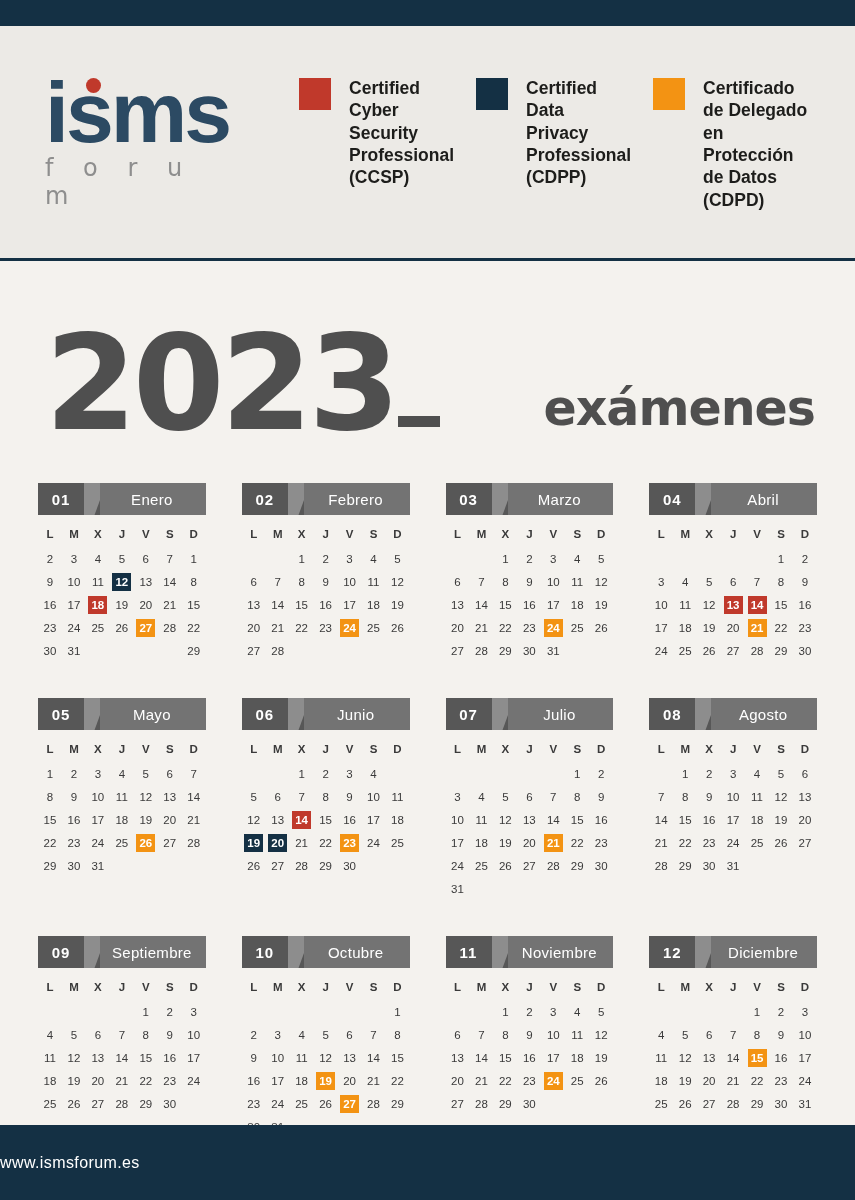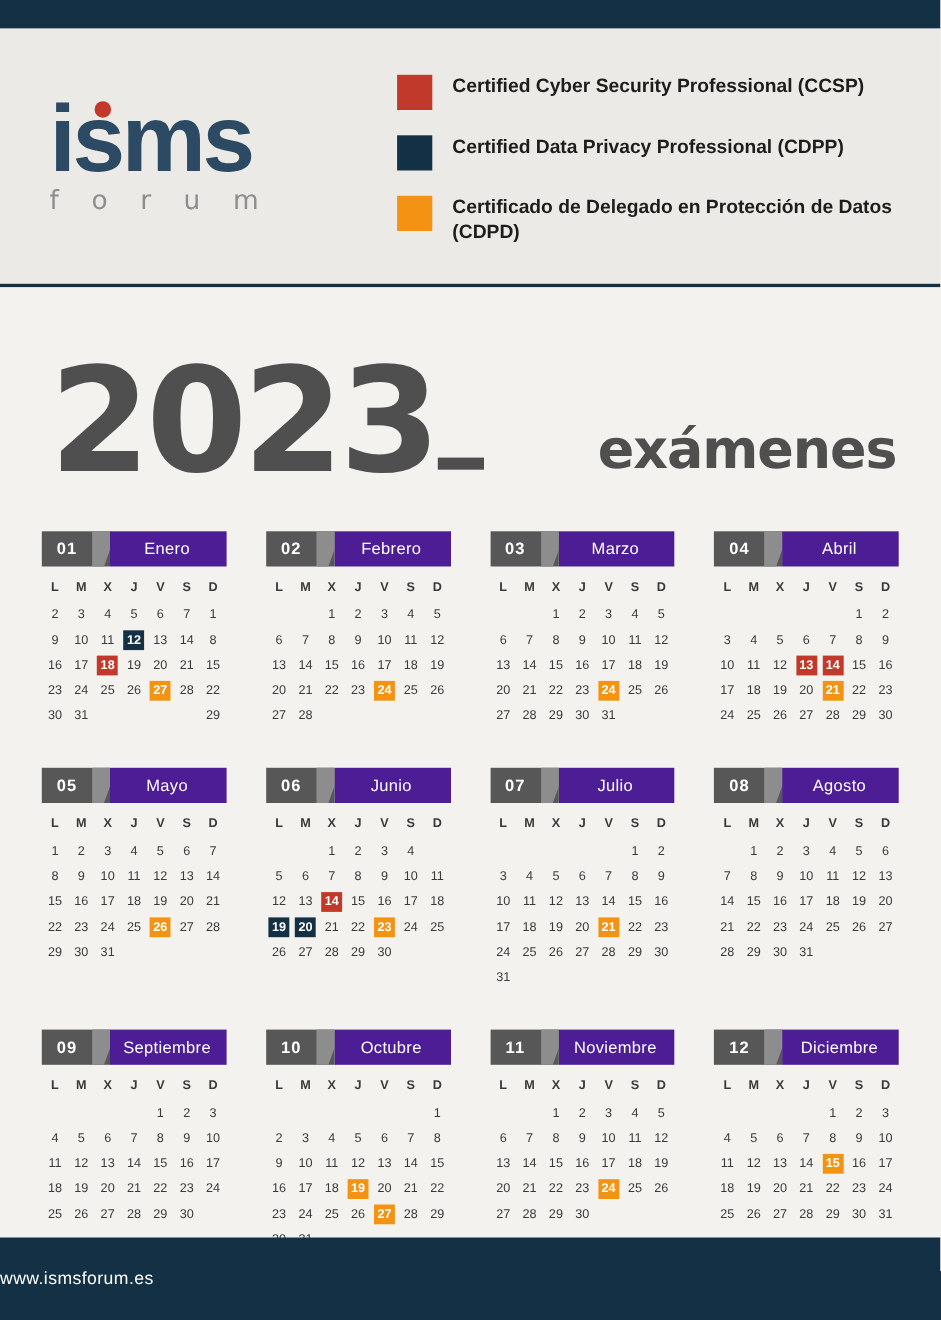--- a/index.html
+++ b/index.html
@@ -50,21 +50,21 @@
     font-size: 24px;
     color: #8e8e8e;
     letter-spacing: 11px;
     margin-top: 2px;
     font-family: "DejaVu Sans", sans-serif;
   }
   
   .legend {
     margin-left: 70px;
     display: flex;
-    flex-direction: column;
+    flex-direction: row;
     gap: 22px;
     padding-top: 4px;
   }
   .legend-row { display: flex; align-items: flex-start; }
   .legend-swatch {
     width: 32px; height: 32px;
     flex: 0 0 32px;
     margin-right: 18px;
     margin-top: 1px;
   }
@@ -149,21 +149,21 @@
   .mh-slash::after {
     content: "";
     position: absolute;
     top: -4px; left: -14px;
     width: 30px; height: 42px;
     background: #8d8d8d;
     transform: skewX(-20deg);
   }
   .mh-name {
     flex: 1;
-    background: #4c1d95;
+    background: #737373;
     color: #ffffff;
     display: flex;
     align-items: center;
     justify-content: center;
     font-weight: normal;
     letter-spacing: .3px;
     padding-right: 2px;
   }
   table.days {
     width: 100%;

